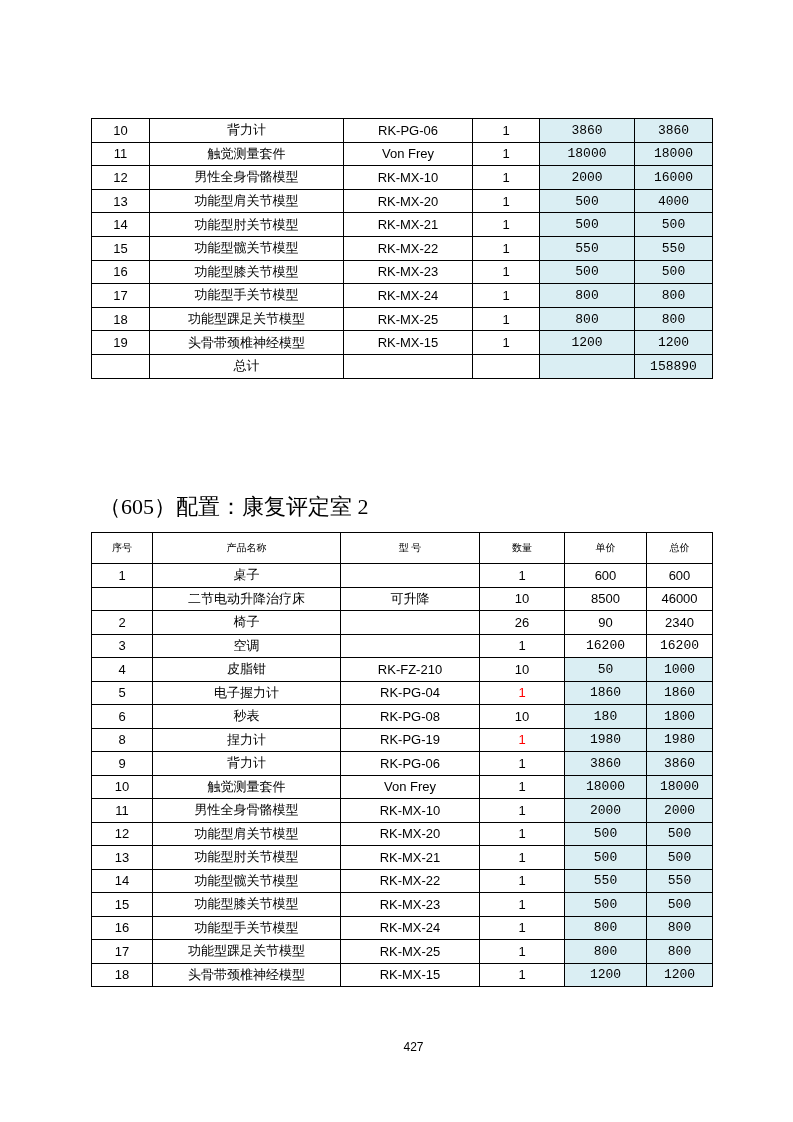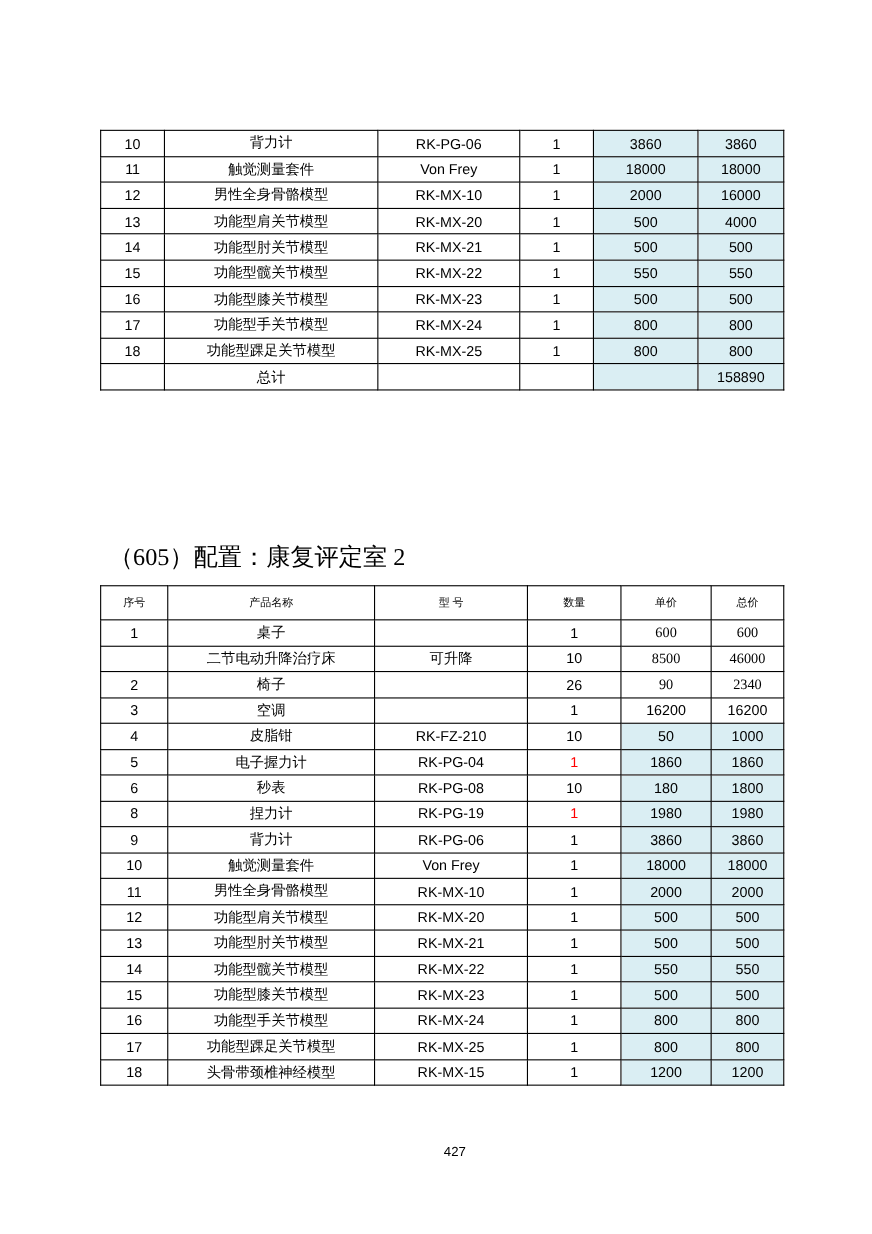--- a/index.html
+++ b/index.html
@@ -21,22 +21,22 @@
     border:1px solid var(--bd);
     padding:0;margin:0;
     text-align:center;vertical-align:middle;
     font-size:13px;font-weight:normal;
     white-space:nowrap;overflow:hidden;
   }
   .t1 td{height:22.6px;}
   .t2 td{height:22.5px;}
   .t2 thead th{height:30px;font-size:10px;}
   .c-no,.c-model,.c-qty{font-family:"Liberation Sans",serif;font-size:12.5px;}
-  .serif-num{font-family:Liberation Sans, sans-serif;font-size:13.5px;}
-  .sans-num{font-family:Liberation Serif, serif;font-size:12.5px;}
+  .serif-num{font-family:Liberation Mono, monospace;font-size:13.5px;}
+  .sans-num{font-family:Liberation Sans, sans-serif;font-size:12.5px;}
   .hl{background:var(--hl);}
   .red{color:var(--red);}
   .al-left{text-align:left;}
   .al-center{text-align:center;}
   .pad1{padding-left:38px;}
   .pad2{padding-left:49px;}
   .qpad{padding-left:7px;}
   .h-qty{text-align:left;padding-left:8px;}
   .heading{
     position:absolute;left:99px;top:494px;margin:0;
@@ -127,20 +127,28 @@
     <td class="c-unit hl serif-num">800</td>
     <td class="c-total hl serif-num">800</td>
   </tr>
         <tr>
     <td class="c-no">18</td>
     <td class="c-name al-center">功能型踝足关节模型</td>
     <td class="c-model">RK-MX-25</td>
     <td class="c-qty">1</td>
     <td class="c-unit hl serif-num">800</td>
     <td class="c-total hl serif-num">800</td>
+  </tr>
+        <tr>
+    <td class="c-no">19</td>
+    <td class="c-name al-center">头骨带颈椎神经模型</td>
+    <td class="c-model">RK-MX-15</td>
+    <td class="c-qty">1</td>
+    <td class="c-unit hl serif-num">1200</td>
+    <td class="c-total hl serif-num">1200</td>
   </tr>
         <tr>
     <td class="c-no"></td>
     <td class="c-name al-center">总计</td>
     <td class="c-model"></td>
     <td class="c-qty"></td>
     <td class="c-unit hl serif-num"></td>
     <td class="c-total hl serif-num">158890</td>
   </tr>
       </tbody>

